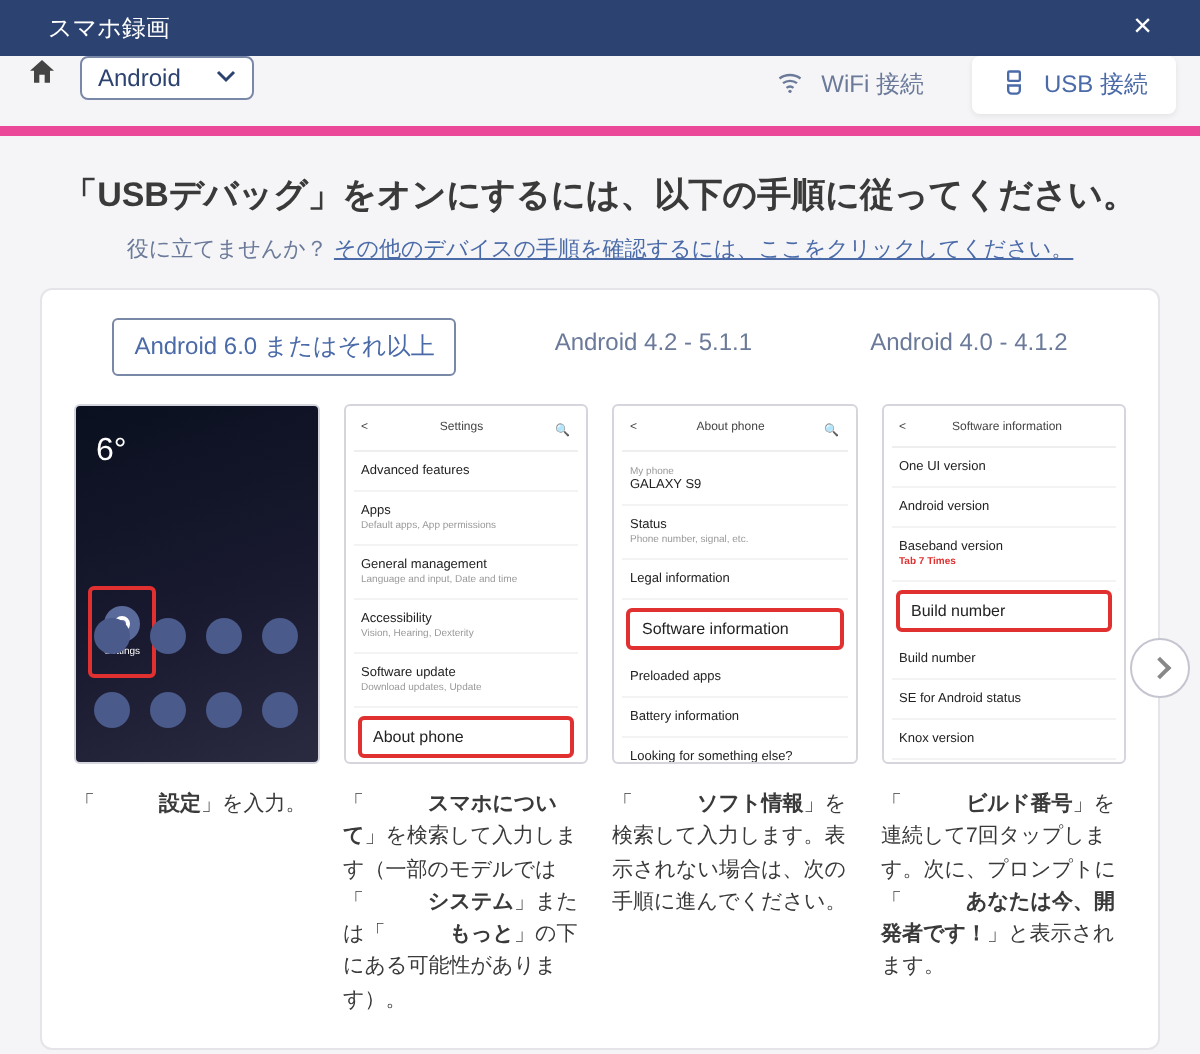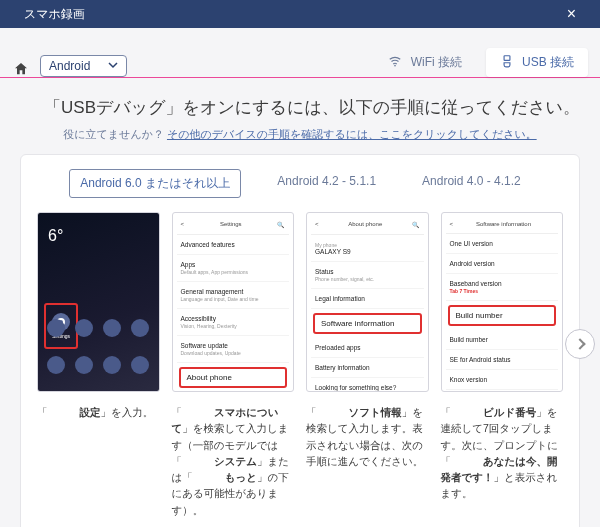--- a/index.html
+++ b/index.html
@@ -1,30 +1,30 @@
 <!DOCTYPE html>
 <html><head>
 <meta charset="utf-8">
 <style>
 * { margin: 0; padding: 0; box-sizing: border-box; font-family: "Hiragino Kaku Gothic Pro", "Meiryo", sans-serif; }
 body { width: 600px; height: 527px; background: #f5f5f7; overflow: hidden; }
 .titlebar { height: 28px; background: #2c4270; color: #fff; display: flex; align-items: center; padding: 0 24px; font-size: 12px; justify-content: space-between; }
 .titlebar .close { font-size: 16px; cursor: pointer; }
-.toolbar { height: 50px; background: #f5f5f7; display: flex; align-items: flex-end; padding: 0 12px; gap: 10px; border-bottom: 1px solid #ec4899; }
+.toolbar { height: 40px; background: #f5f5f7; display: flex; align-items: flex-start; padding: 0 12px; gap: 10px; border-bottom: 5px solid #ec4899; }
 .home-icon { width: 18px; height: 16px; }
 .dropdown { border: 1px solid #7a88a8; border-radius: 4px; padding: 3px 8px; font-size: 12px; color: #2c4270; display: flex; align-items: center; gap: 18px; background: #fff; cursor: pointer; }
 .spacer { flex: 1; }
 .conn-btn { display: flex; align-items: center; gap: 8px; font-size: 12px; color: #6b7a99; padding: 6px 14px; border-radius: 4px; cursor: pointer; }
 .conn-btn.active { background: #fff; color: #4a6aa8; box-shadow: 0 1px 3px rgba(0,0,0,0.08); }
 .main { padding: 18px 20px 8px; }
-.headline { text-align: right; font-size: 17px; color: #3a3a3a; font-weight: 400; margin-bottom: 8px; }
+.headline { text-align: center; font-size: 17px; color: #3a3a3a; font-weight: 700; margin-bottom: 8px; }
 .helpline { text-align: center; font-size: 11px; color: #6b7a99; margin-bottom: 12px; }
 .helpline a { color: #4a6aa8; text-decoration: underline; }
 .card { background: #fff; border: 1px solid #e5e5e9; border-radius: 6px; padding: 14px 16px 16px; position: relative; }
-.tabs { display: flex; gap: 26px; font-size: 12px; color: #6b7a99; margin-bottom: 14px; justify-content: center; }
+.tabs { display: flex; gap: 39px; font-size: 12px; color: #6b7a99; margin-bottom: 14px; justify-content: center; }
 .tab { padding: 5px 10px; cursor: pointer; border-radius: 3px; }
 .tab.active { border: 1px solid #7a88a8; color: #4a6aa8; }
 .steps { display: flex; gap: 12px; }
 .step { flex: 1; }
 .screenshot { width: 100%; height: 180px; border: 1px solid #d5d5dd; border-radius: 3px; background: #fff; position: relative; overflow: hidden; font-size: 6px; color: #444; }
 .caption { font-size: 10.5px; color: #3a3a3a; line-height: 1.55; margin-top: 12px; }
 .caption .bold { font-weight: 700; padding-left: 32px; }
 .nav-next { position: absolute; right: -16px; top: 50%; transform: translateY(-50%); width: 30px; height: 30px; border: 1px solid #c5c5cf; border-radius: 50%; background: #fff; display: flex; align-items: center; justify-content: center; cursor: pointer; }
 .footer { display: flex; align-items: center; padding: 10px 20px 12px; gap: 10px; }
 .footer-text { font-size: 10.5px; color: #6b7a99; line-height: 1.5; flex: 1; }

